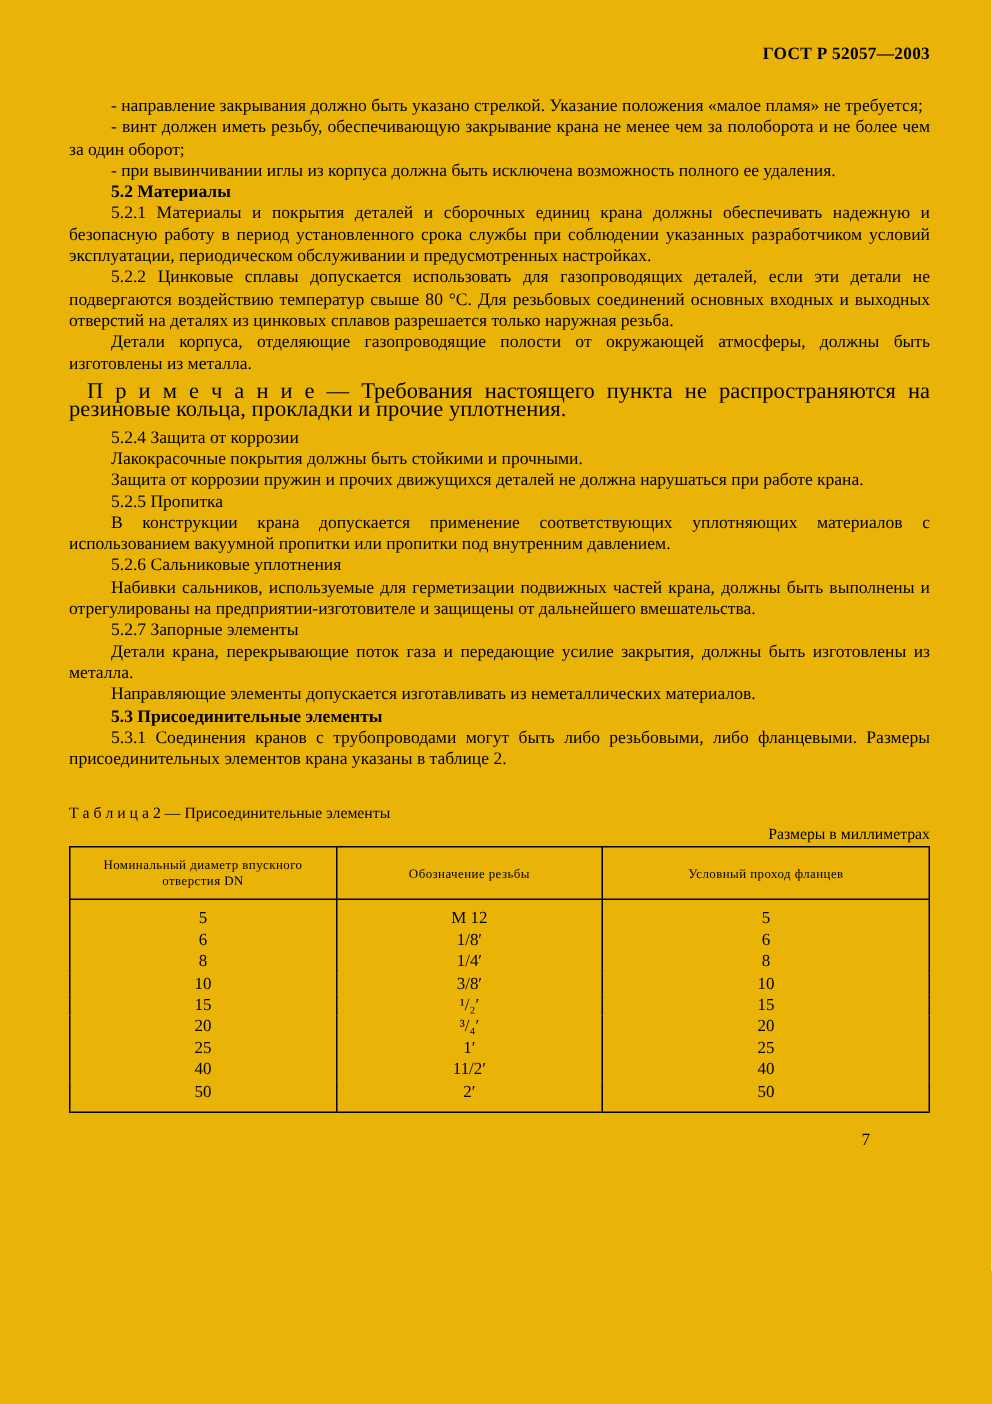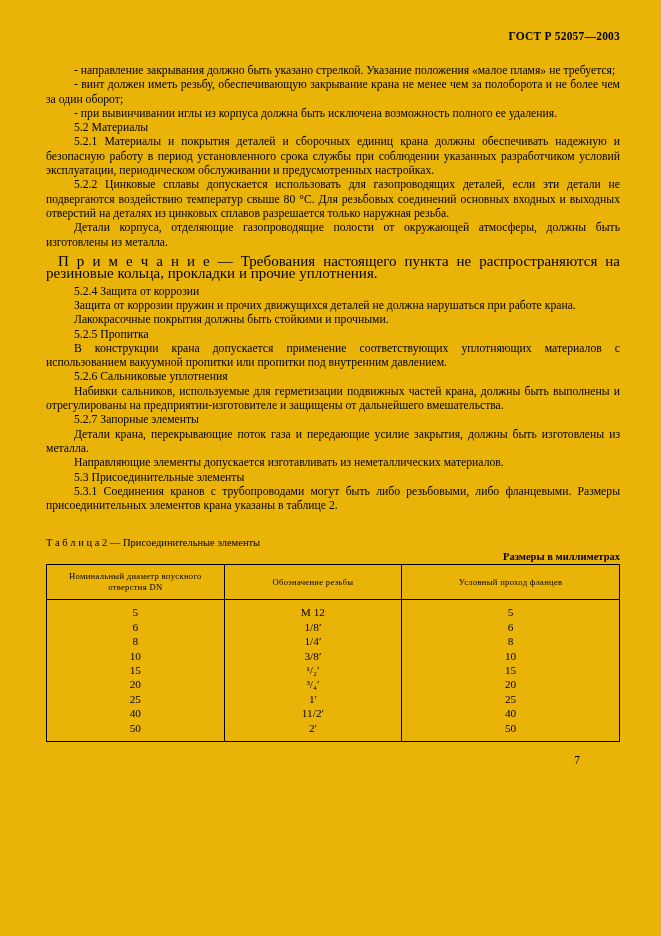--- a/index.html
+++ b/index.html
@@ -22,38 +22,37 @@
     margin-bottom: 22px;
   }
   .body-text p.para {
     margin: 0;
     font-size: 11.7px;
     line-height: 14.3px;
     text-align: justify;
     text-indent: 28px;
   }
   .body-text p.para.bold {
-    font-weight: 400;
+    font-weight: 700;
     text-align: left;
   }
   .body-text p.para.note {
     font-size: 15px;
     line-height: 12.4px;
     margin: 5px 0;
     text-indent: 12px;
   }
   .tbl-caption {
     margin: 24px 0 0 0;
     font-size: 10.5px;
   }
   .tbl-units {
     margin: 3px 0 2px 0;
     font-size: 10.5px;
     text-align: right;
-    font-weight: bold;
   }
   table.tbl {
     width: 100%;
     border-collapse: collapse;
     table-layout: fixed;
     border: 1px solid #000;
   }
   table.tbl col.c1 { width: 31%; }
   table.tbl col.c2 { width: 31%; }
   table.tbl col.c3 { width: 38%; }
@@ -98,22 +97,22 @@
   <div class="body-text">
     <p class="para">- направление закрывания должно быть указано стрелкой. Указание положения «малое пламя» не требуется;</p>
     <p class="para">- винт должен иметь резьбу, обеспечивающую закрывание крана не менее чем за полоборота и не более чем за один оборот;</p>
     <p class="para">- при вывинчивании иглы из корпуса должна быть исключена возможность полного ее удаления.</p>
     <p class="para bold">5.2 Материалы</p>
     <p class="para">5.2.1 Материалы и покрытия деталей и сборочных единиц крана должны обеспечивать надежную и безопасную работу в период установленного срока службы при соблюдении указанных разработчиком условий эксплуатации, периодическом обслуживании и предусмотренных настройках.</p>
     <p class="para">5.2.2 Цинковые сплавы допускается использовать для газопроводящих деталей, если эти детали не подвергаются воздействию температур свыше 80 °С. Для резьбовых соединений основных входных и выходных отверстий на деталях из цинковых сплавов разрешается только наружная резьба.</p>
     <p class="para">Детали корпуса, отделяющие газопроводящие полости от окружающей атмосферы, должны быть изготовлены из металла.</p>
     <p class="para note">П р и м е ч а н и е — Требования настоящего пункта не распространяются на резиновые кольца, прокладки и прочие уплотнения.</p>
     <p class="para">5.2.4 Защита от коррозии</p>
+    <p class="para">Лакокрасочные покрытия должны быть стойкими и прочными.</p>
     <p class="para">Защита от коррозии пружин и прочих движущихся деталей не должна нарушаться при работе крана.</p>
-    <p class="para">Лакокрасочные покрытия должны быть стойкими и прочными.</p>
     <p class="para">5.2.5 Пропитка</p>
     <p class="para">В конструкции крана допускается применение соответствующих уплотняющих материалов с использованием вакуумной пропитки или пропитки под внутренним давлением.</p>
     <p class="para">5.2.6 Сальниковые уплотнения</p>
     <p class="para">Набивки сальников, используемые для герметизации подвижных частей крана, должны быть выполнены и отрегулированы на предприятии-изготовителе и защищены от дальнейшего вмешательства.</p>
     <p class="para">5.2.7 Запорные элементы</p>
     <p class="para">Детали крана, перекрывающие поток газа и передающие усилие закрытия, должны быть изготовлены из металла.</p>
     <p class="para">Направляющие элементы допускается изготавливать из неметаллических материалов.</p>
     <p class="para bold">5.3 Присоединительные элементы</p>
     <p class="para">5.3.1 Соединения кранов с трубопроводами могут быть либо резьбовыми, либо фланцевыми. Размеры присоединительных элементов крана указаны в таблице 2.</p>
   </div>

